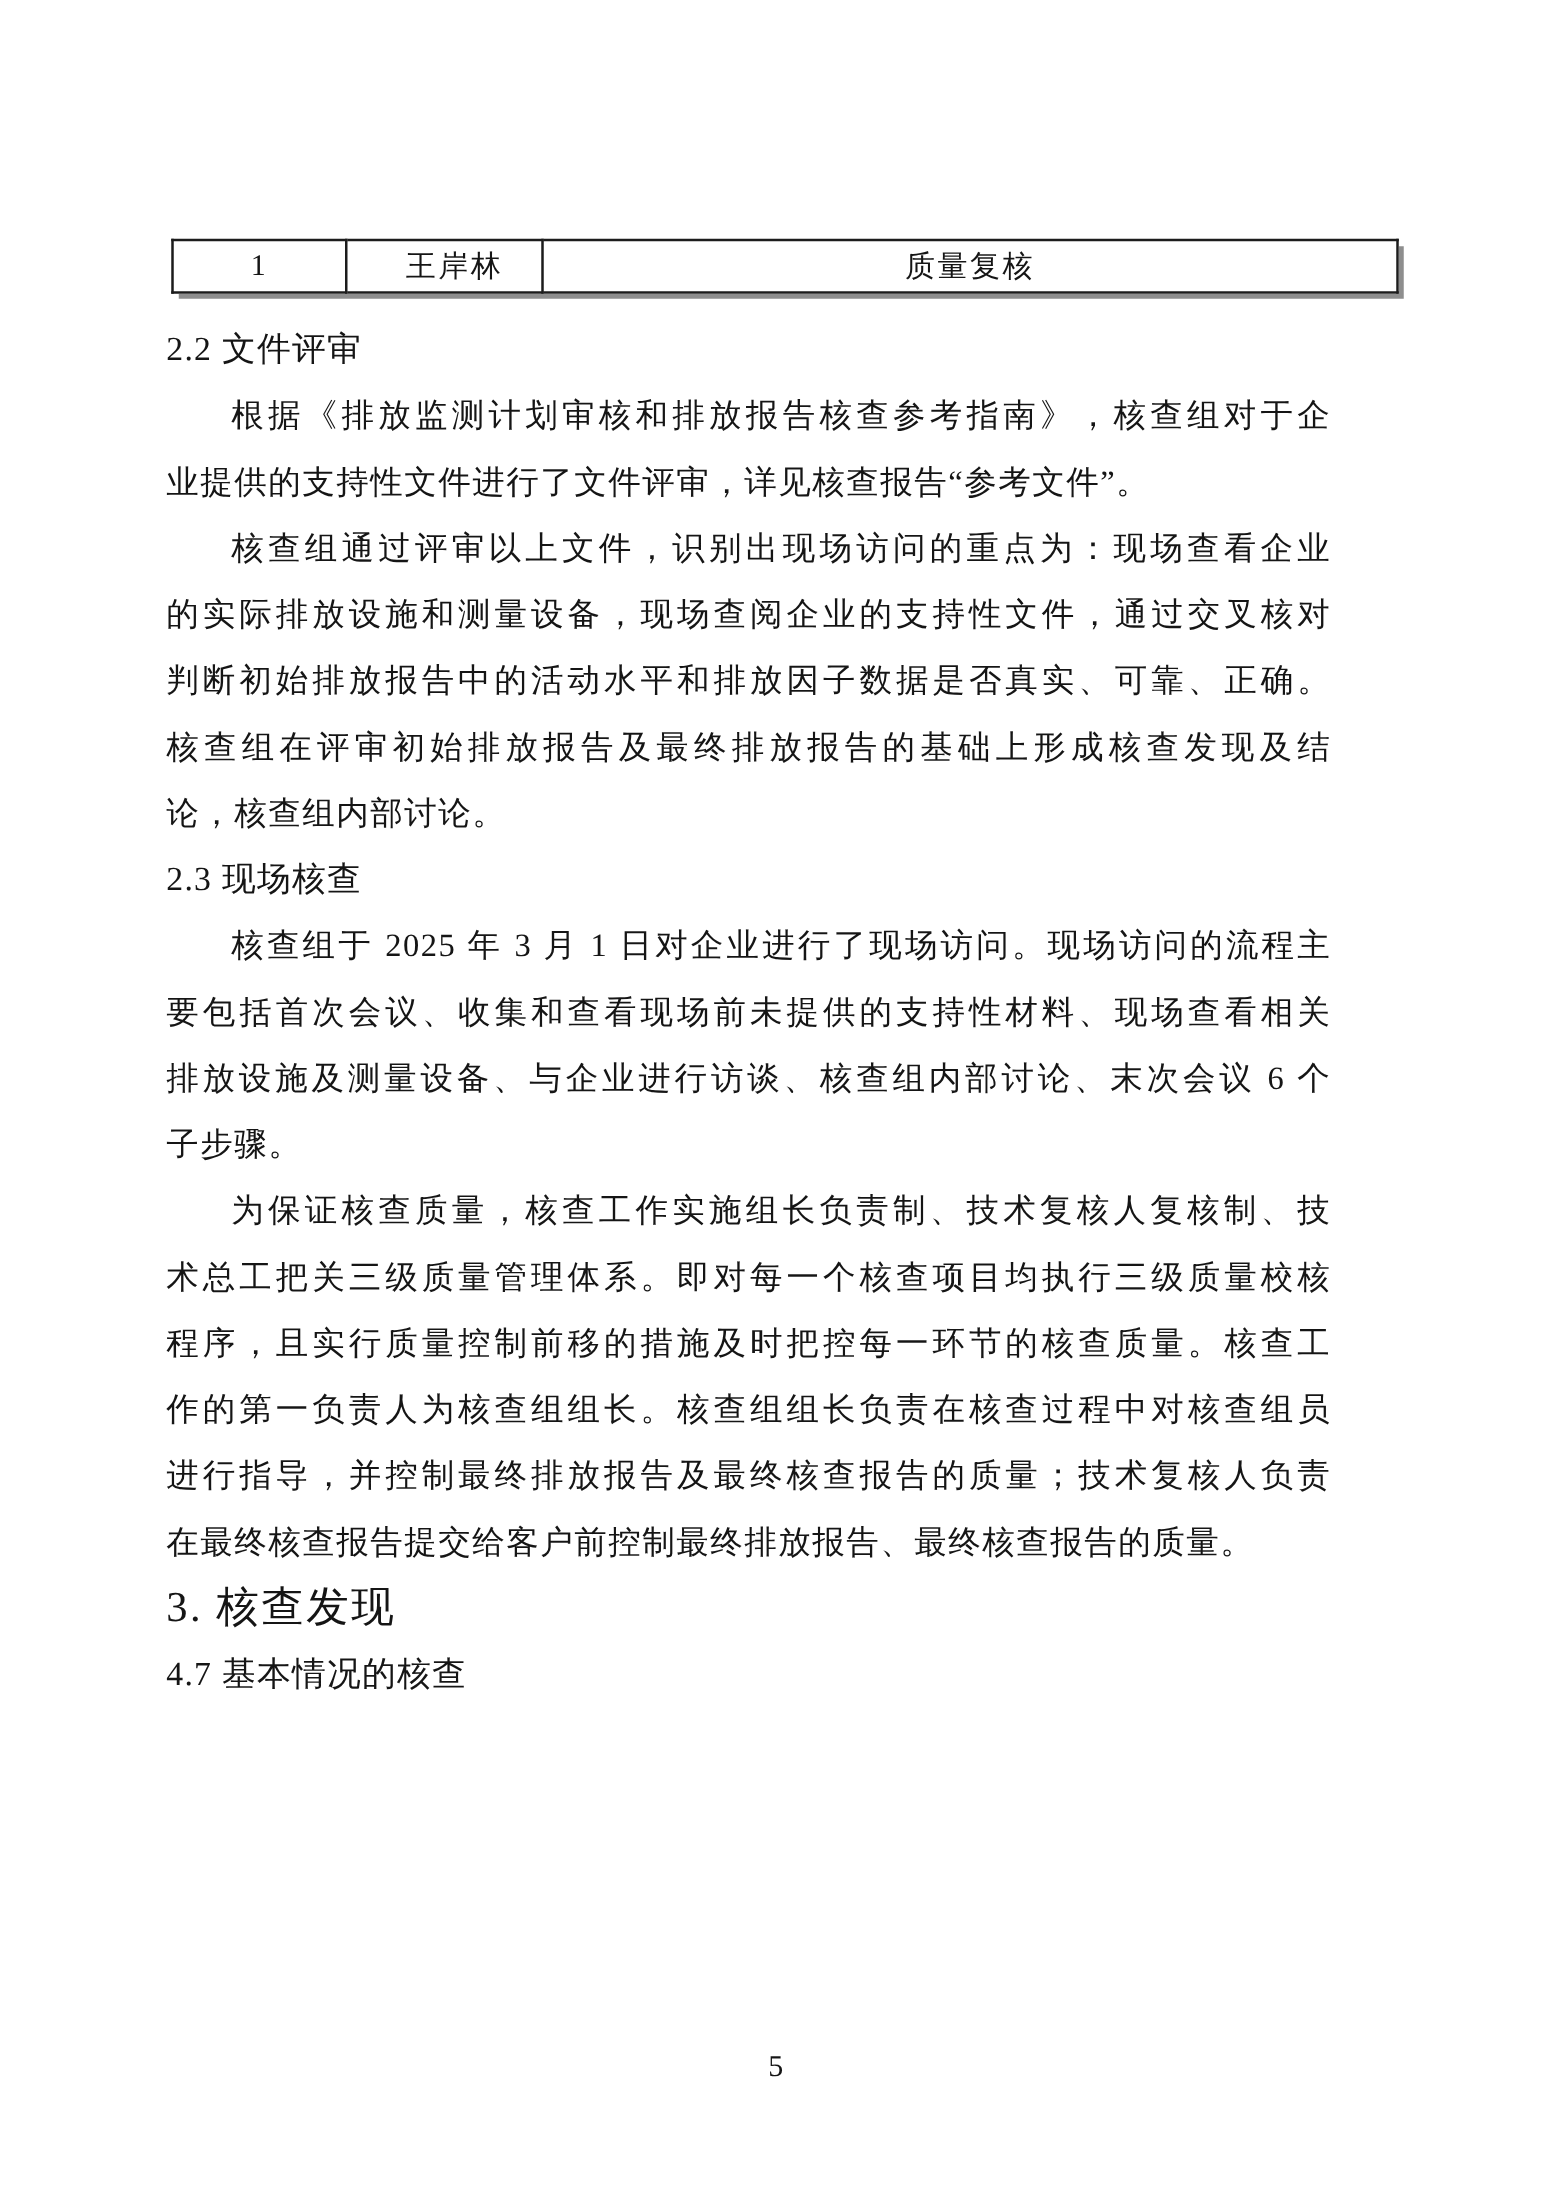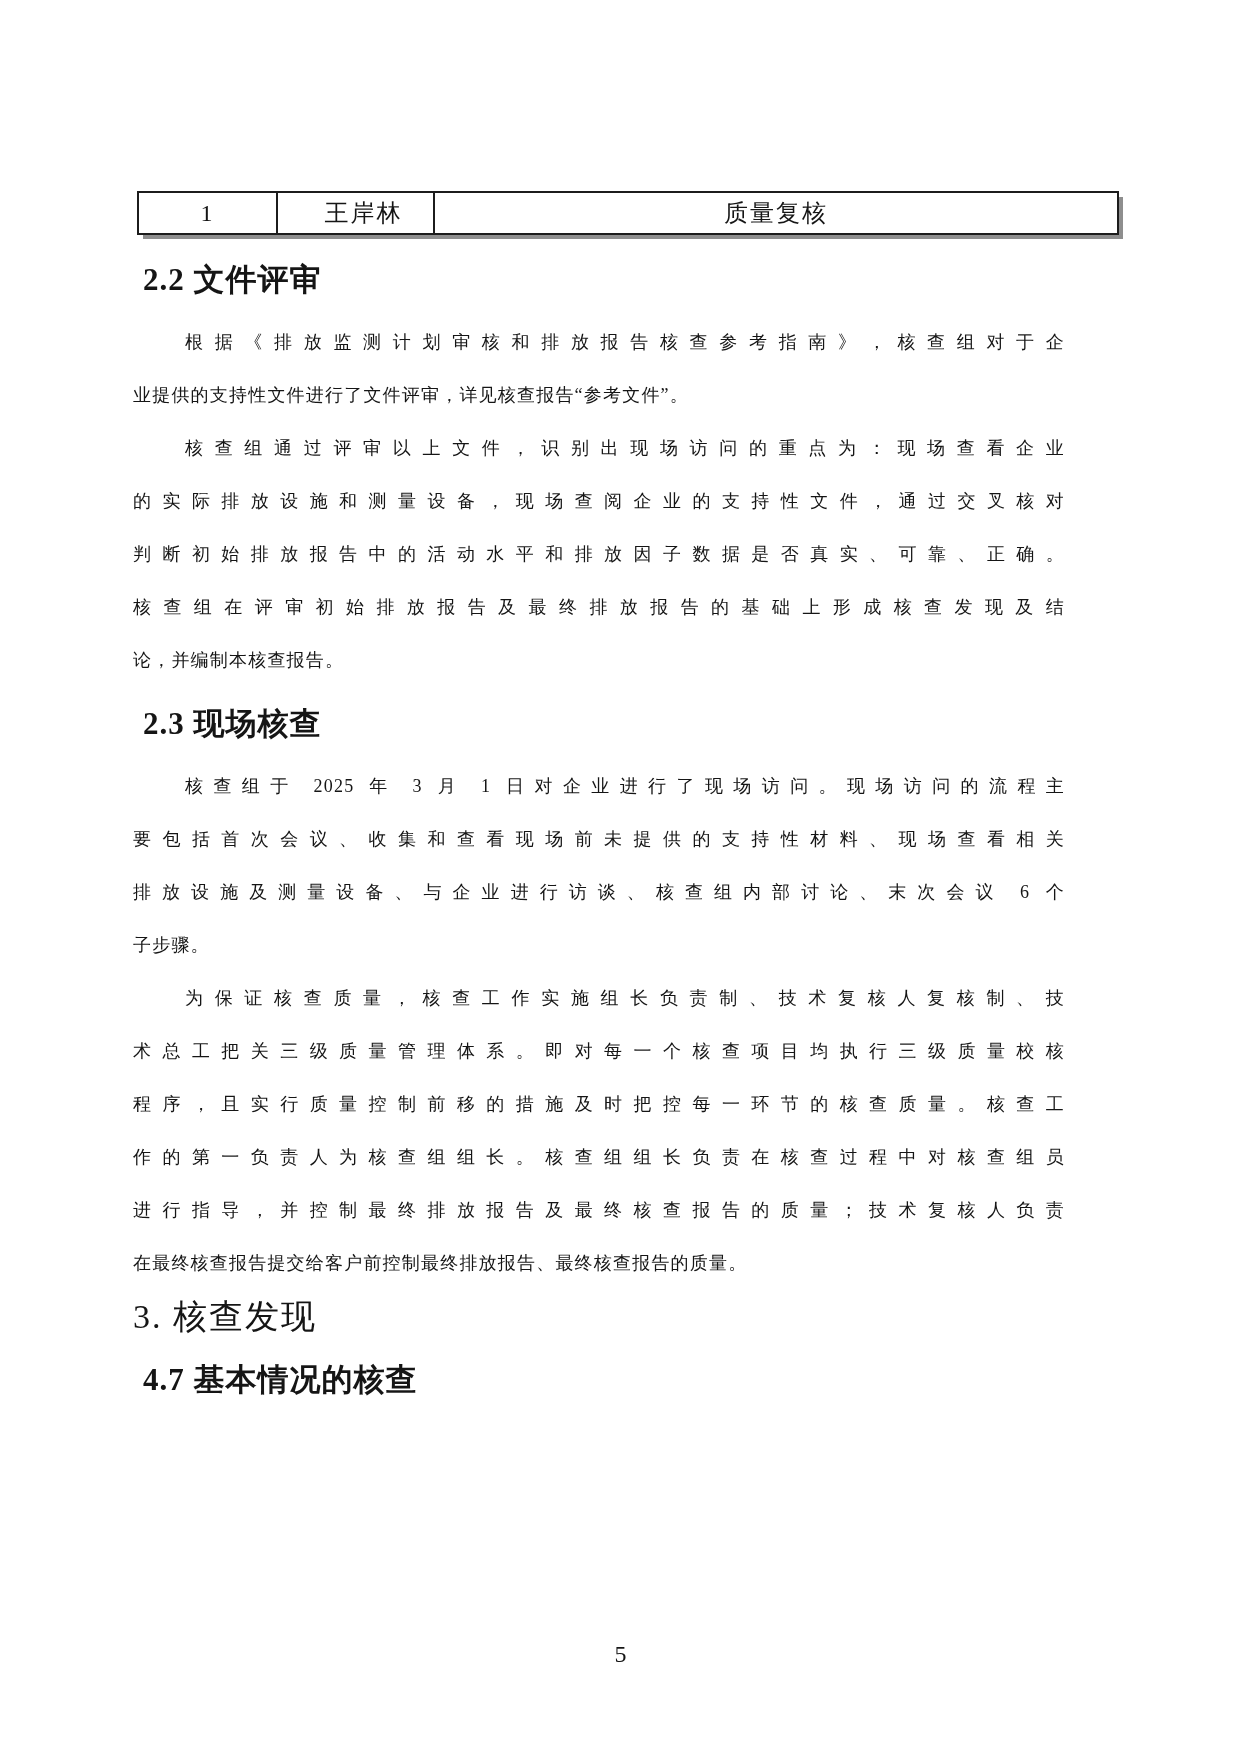--- a/index.html
+++ b/index.html
@@ -37,40 +37,40 @@
     vertical-align: middle;
     font-size: 24px;
     letter-spacing: 2px;
     padding: 0;
   }
   .rtable .c1 { width: 137px; }
   .rtable .c2 { width: 139px; padding-left: 16px; }
   .rtable .c3 { width: 682px; border-radius: 11px; }
   
   .h {
-    font-weight: 700;
-    font-size: 31px;
+    font-weight: 400;
+    font-size: 27px;
     line-height: 53px;
     height: 53px;
-    margin: 10px;
+    margin: 0;
     letter-spacing: 1px;
     white-space: nowrap;
   }
   .h22 { margin-top: 18px; }
   .h3plain {
     font-weight: 400;
     font-size: 34px;
     line-height: 53px;
     height: 53px;
     letter-spacing: 2px;
     white-space: nowrap;
   }
   
   .bl {
-    font-size: 18px;
+    font-size: 26px;
     line-height: 53px;
     height: 53px;
     letter-spacing: 1.2px;
     text-align: justify;
     text-align-last: justify;
     overflow: hidden;
   }
   .bl.end { text-align-last: left; }
   .bl.ind { text-indent: 52px; }
   
@@ -103,21 +103,21 @@
 
     <div class="h h22">2.2 文件评审</div>
 
     <div class="bl ind">根据《排放监测计划审核和排放报告核查参考指南》，核查组对于企</div>
     <div class="bl end">业提供的支持性文件进行了文件评审，详见核查报告“参考文件”。</div>
 
     <div class="bl ind">核查组通过评审以上文件，识别出现场访问的重点为：现场查看企业</div>
     <div class="bl">的实际排放设施和测量设备，现场查阅企业的支持性文件，通过交叉核对</div>
     <div class="bl">判断初始排放报告中的活动水平和排放因子数据是否真实、可靠、正确。</div>
     <div class="bl">核查组在评审初始排放报告及最终排放报告的基础上形成核查发现及结</div>
-    <div class="bl end">论，并编制本核查报告。</div>
+    <div class="bl end">论，核查组内部讨论。</div>
 
     <div class="h">2.3 现场核查</div>
 
     <div class="bl ind">核查组于 2025 年 3 月 1 日对企业进行了现场访问。现场访问的流程主</div>
     <div class="bl">要包括首次会议、收集和查看现场前未提供的支持性材料、现场查看相关</div>
     <div class="bl">排放设施及测量设备、与企业进行访谈、核查组内部讨论、末次会议 6 个</div>
     <div class="bl end">子步骤。</div>
 
 
     <div class="bl ind">为保证核查质量，核查工作实施组长负责制、技术复核人复核制、技</div>

